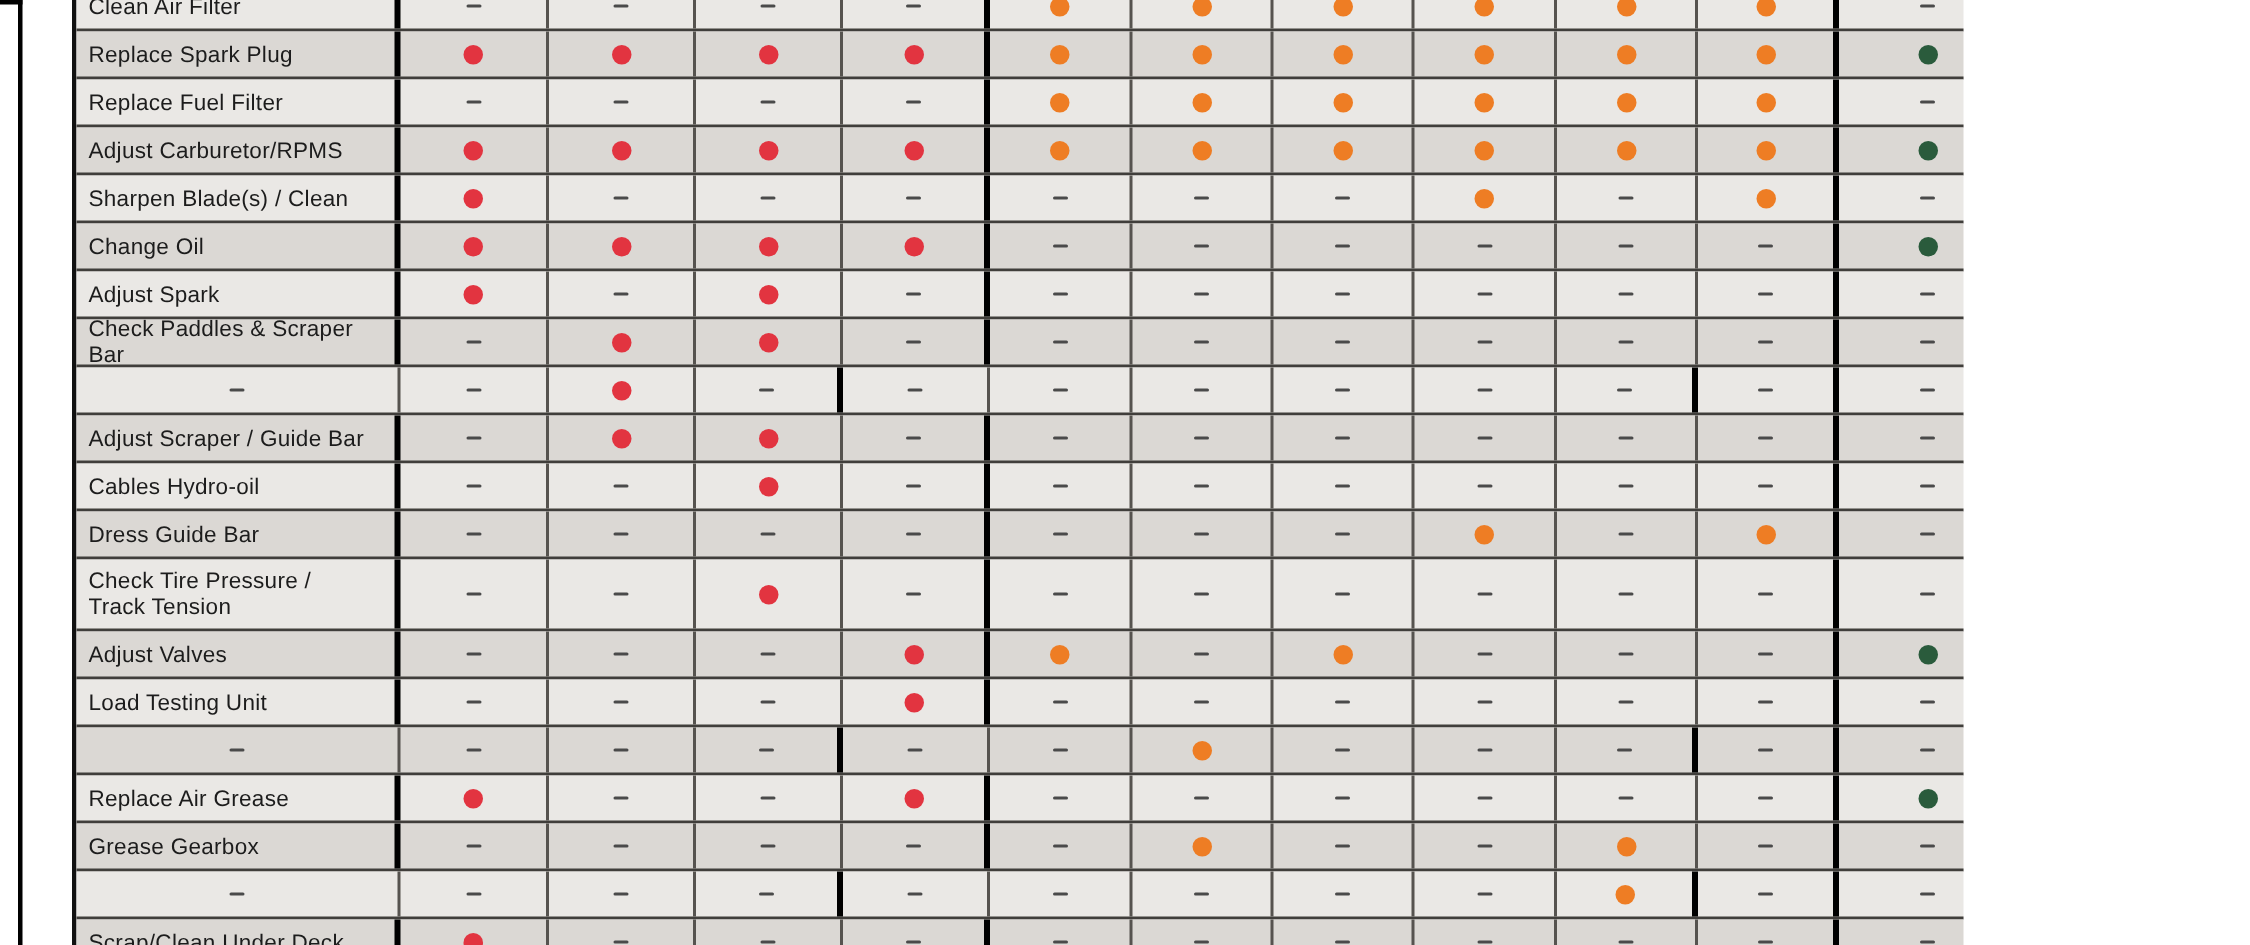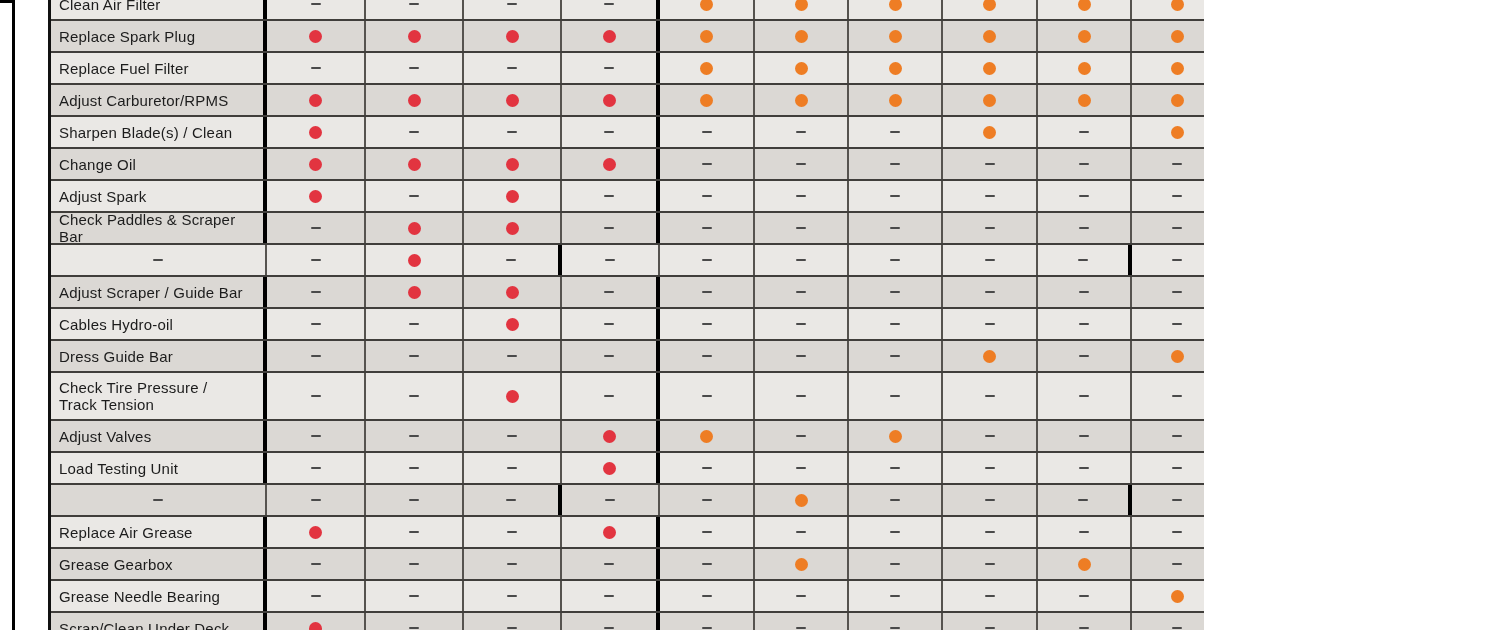--- a/index.html
+++ b/index.html
@@ -1,17 +1,17 @@
 <!DOCTYPE html>
 <html><head>
 <meta charset="utf-8">
 <style>
   html,body{margin:0;padding:0;background:#ffffff;}
   .screen{
-    position:relative;width:1204px;height:630px;background:#ffffff;
+    position:relative;width:1309px;height:630px;background:#ffffff;
     overflow:hidden;font-family:"Liberation Sans",sans-serif;
   }
   .page-border{position:absolute;background:#000;}
   .pb-left{left:12px;top:0;width:3px;height:630px;}
   .pb-right{left:1493px;top:0;width:4px;height:630px;}
   .pb-corner{left:0;top:0;width:15px;height:3px;}
   .table-wrap{
     position:absolute;left:48px;top:-11px;
     border-left:3px solid #111;
   }
@@ -754,21 +754,20 @@
           <span class="dash"></span>
         </div>
         <div class="cell c10">
           <span class="dash"></span>
         </div>
         <div class="cell c11">
           <span class="dash"></span>
         </div>
       </div>
       <div class="trow light">
-        <div class="cell label">Grease Needle Bearing</div>
         <div class="cell c0">
           <span class="dash"></span>
         </div>
         <div class="cell c1">
           <span class="dash"></span>
         </div>
         <div class="cell c2">
           <span class="dash"></span>
         </div>
         <div class="cell c3">

